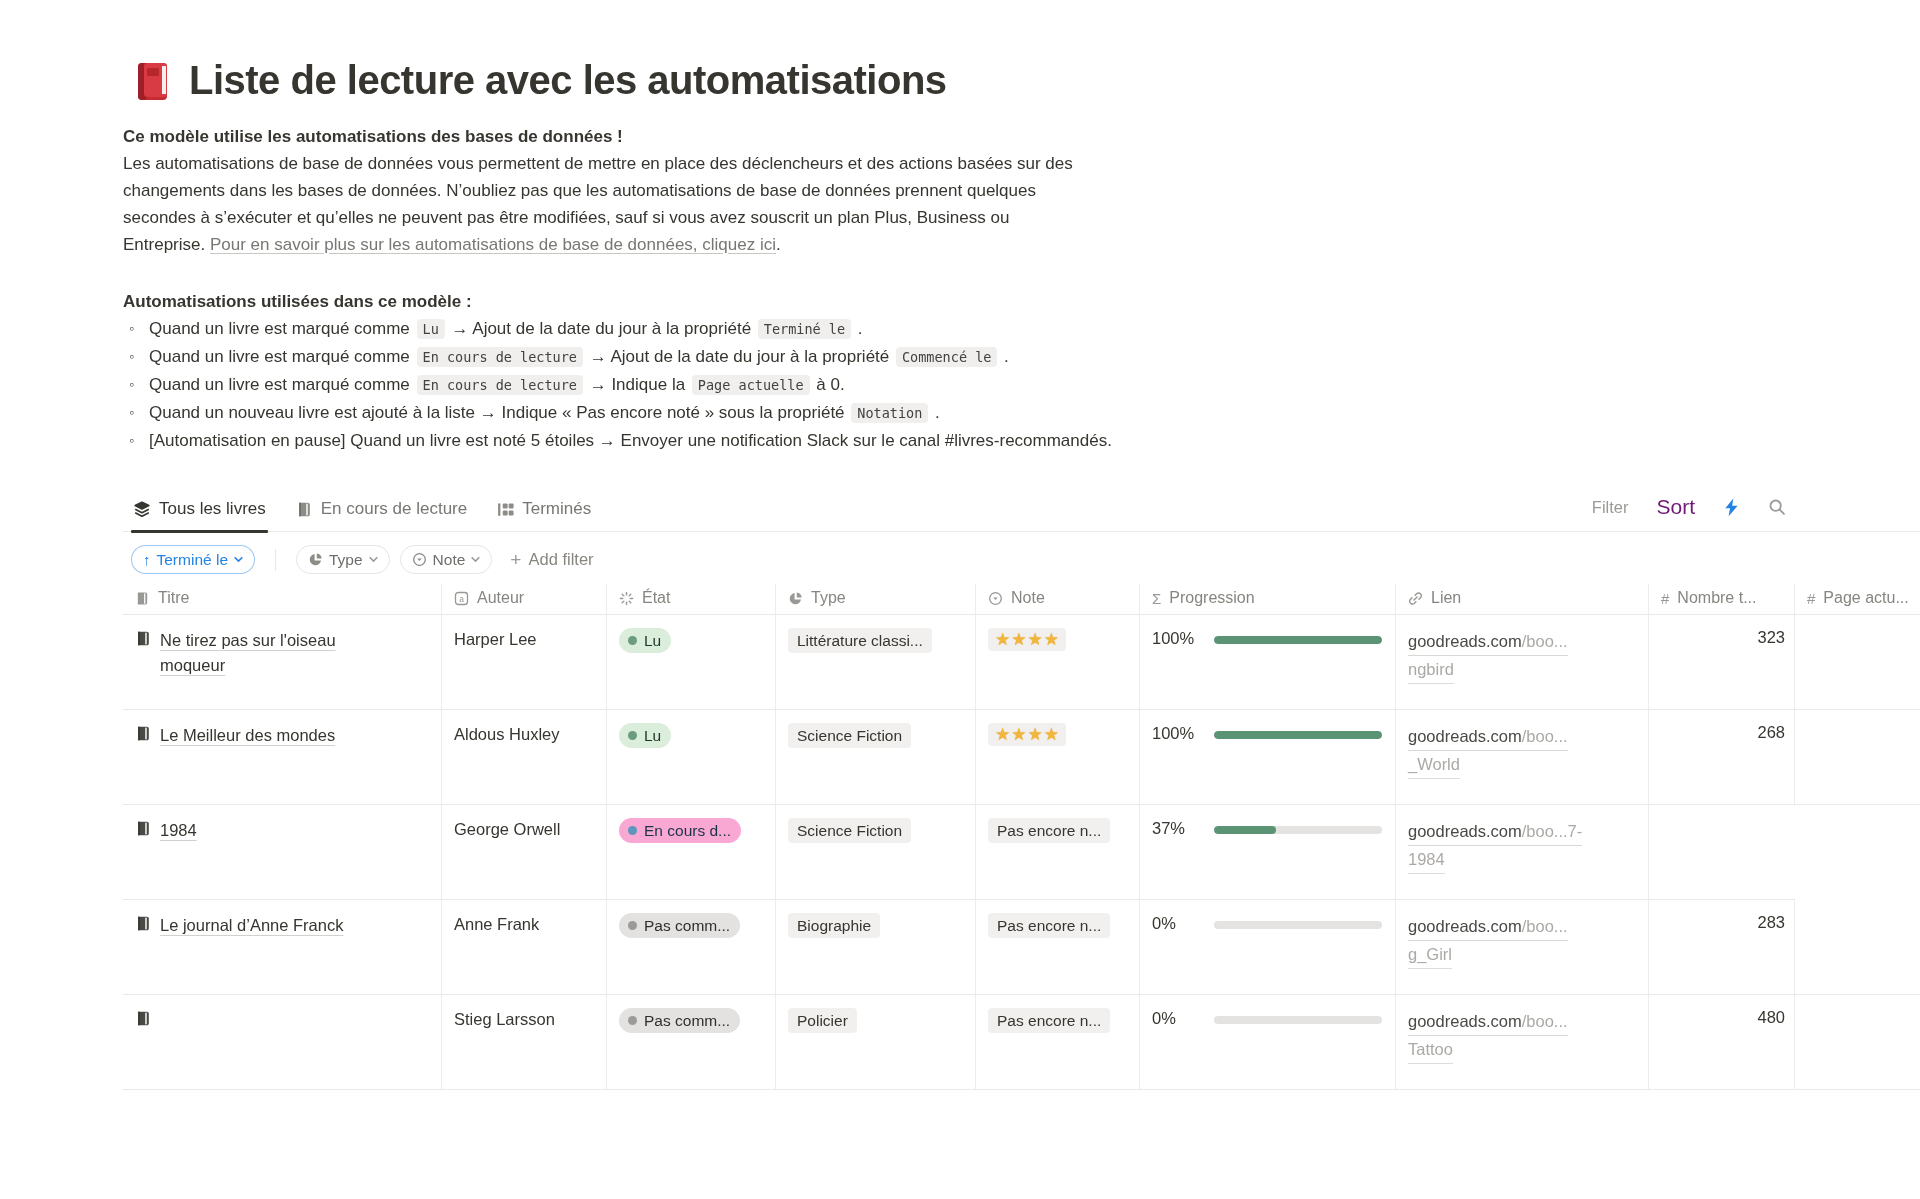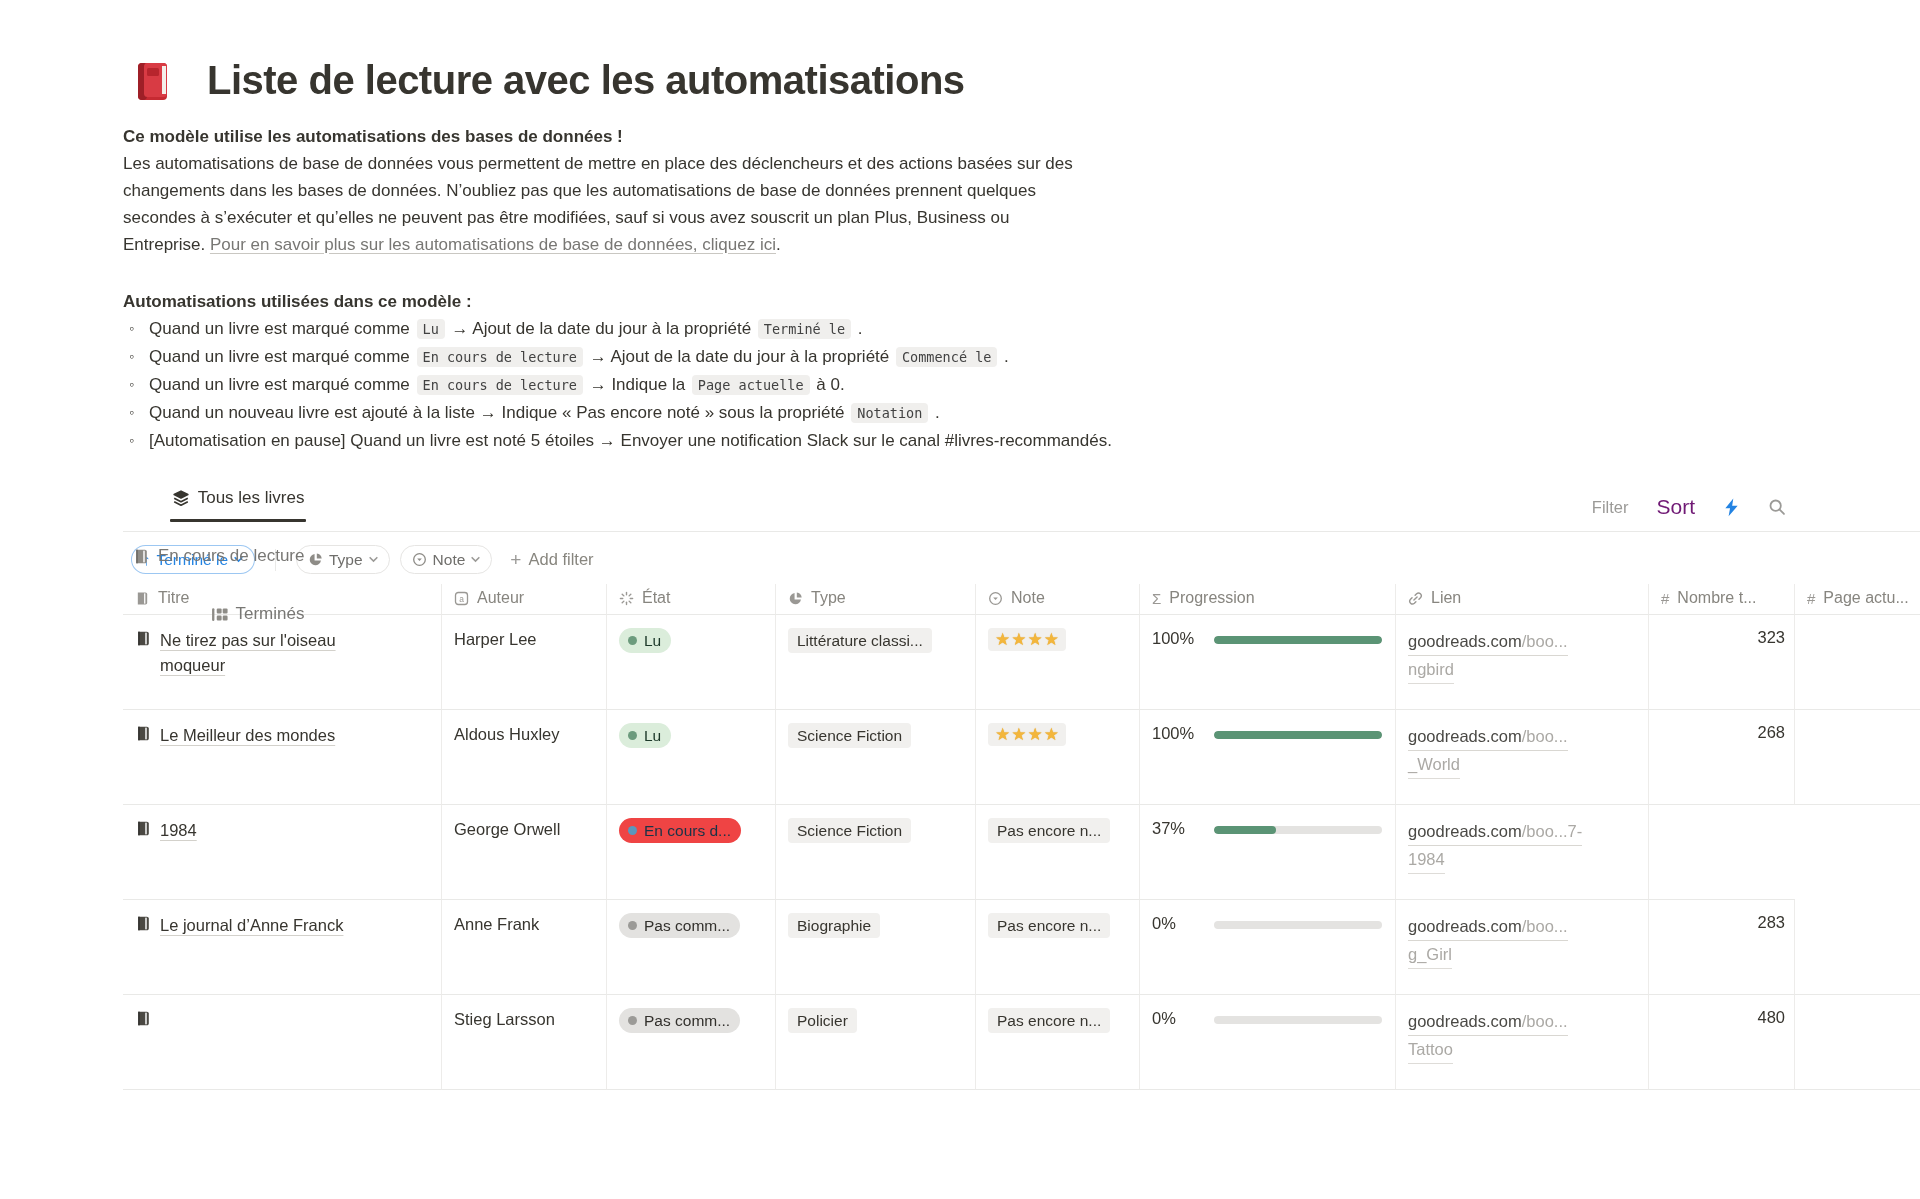--- a/index.html
+++ b/index.html
@@ -2,39 +2,39 @@
 <html><head>
 <meta charset="utf-8">
 <style>
   * { margin:0; padding:0; box-sizing:border-box; }
   html,body { width:1920px; height:1199px; overflow:hidden; background:#fff;
     font-family:"Liberation Sans", sans-serif; color:#37352F; }
   .content { padding:58px 0 0 123px; }
   .tx { }
 
   
-  h1.page-title { display:flex; align-items:center; gap:32px; font-size:40px; font-weight:700;
+  h1.page-title { display:flex; align-items:center; gap:14px; font-size:40px; font-weight:700;
     letter-spacing:-0.5px; margin:0 0 20px 8px; }
   .emoji-book { width:44px; height:44px; position:relative; flex:0 0 auto; }
 
   
   .intro-bold { font-size:17px; line-height:27px; font-weight:700; width:950px; }
   .intro { font-size:17px; line-height:27px; width:950px; color:#37352F; }
   .intro a { color:#787774; text-decoration:underline; text-decoration-color:#C9C7C2; text-underline-offset:3px; cursor:pointer; }
   .autom-heading { font-size:17px; line-height:27px; font-weight:700; margin-top:30px; }
   ul.autom-list { list-style:none; width:1000px; }
   ul.autom-list li { font-size:17px; line-height:27px; padding-left:26px; position:relative; }
   ul.autom-list li .bullet { position:absolute; left:6px; top:0; font-size:14px; color:#37352F; }
   .code { font-family:"DejaVu Sans Mono", monospace; font-size:13.5px; background:#F0EFED;
     color:#424242; border-radius:4px; padding:2px 6px; margin:0 2px; white-space:nowrap; }
 
   
   .views-bar { display:flex; align-items:flex-end; margin-top:34px; border-bottom:1px solid #E9E9E7;
     width:1797px; height:44px; }
-  .tabs { display:flex; align-items:flex-end; gap:26px; margin-left:8px; height:100%;flex-direction:column; }
+  .tabs { display:flex; align-items:flex-end; gap:26px; margin-left:8px; height:100%; }
   .tab { display:flex; align-items:center; gap:8px; font-size:17px; color:#787774; padding:0 2px 12px 2px;
     position:relative; cursor:pointer; white-space:nowrap; }
   .tab.active { color:#37352F; font-weight:500; }
   .tab.active::after { content:""; position:absolute; left:0; right:0; bottom:-1.5px; height:2.5px;
     background:#37352F; border-radius:1px; }
   .tab svg { flex:0 0 auto; }
   .view-controls { margin-left:auto; display:flex; align-items:center; gap:28px; padding:0 134px 12px 0; }
   .ctl-filter { font-size:16.5px; color:#9B9A97; cursor:pointer; }
   .ctl-sort { font-size:21px; color:#701a75; cursor:pointer; }
   .ctl-ic { display:flex; align-items:center; cursor:pointer; }
@@ -63,21 +63,21 @@
     display:flex; align-items:flex-start; font-size:16.5px; cursor:pointer; }
   .c-title { gap:8px; }
   .book-ic { margin-top:2px; flex:0 0 auto; }
   .title-link { color:#37352F; font-weight:500; line-height:25px; max-width:220px;
     text-decoration:underline; text-decoration-color:#D3D1CB; text-underline-offset:3.5px; cursor:pointer; }
   .author { color:#37352F; line-height:23px; }
   .pill { display:inline-flex; align-items:center; max-width:100%; }
   .state-pill { height:25px; border-radius:13px; padding:0 10px 0 9px; gap:7px; font-size:15.5px; }
   .state-pill .dot { width:9px; height:9px; border-radius:50%; flex:0 0 auto; }
   .state-green { background:#DBEDDB; color:#1C3829; } .state-green .dot { background:#6C9B7D; }
-  .state-blue { background:#ef4444; color:#183347; } .state-blue .dot { background:#5B97BD; }
+  .state-blue { background:#f9a8d4; color:#183347; } .state-blue .dot { background:#5B97BD; }
   .state-gray { background:#E3E2E0; color:#32302C; } .state-gray .dot { background:#9B9A97; }
   .tag-pill { background:#F1F0EE; color:#37352F; border-radius:4px; padding:2px 9px; font-size:15.5px;
     line-height:21px; white-space:nowrap; }
   .star-pill { background:#F1F0EE; border-radius:4px; padding:1px 7px; gap:1px; }
   .star { color:#F3B63C; font-size:17px; text-shadow:0 0 1px #DA9E2B; }
   .c-prog { align-items:flex-start; }
   .pct { width:62px; flex:0 0 auto; color:#37352F; margin-top:1px; }
   .bar { width:168px; height:8px; border-radius:5px; background:#E4E3E1; overflow:hidden; margin-top:8px; }
   .fill { display:block; height:100%; border-radius:5px; background:#5B9475; }
   .url { line-height:27px; display:block; text-decoration:none; cursor:pointer; }

